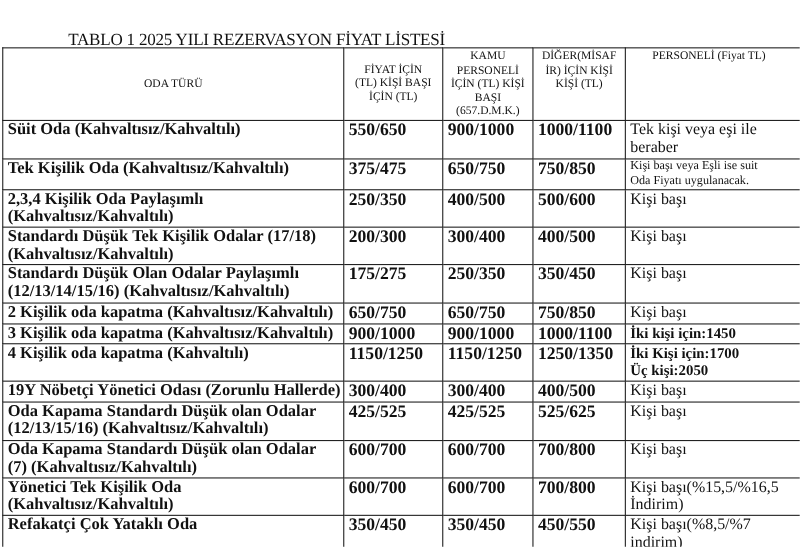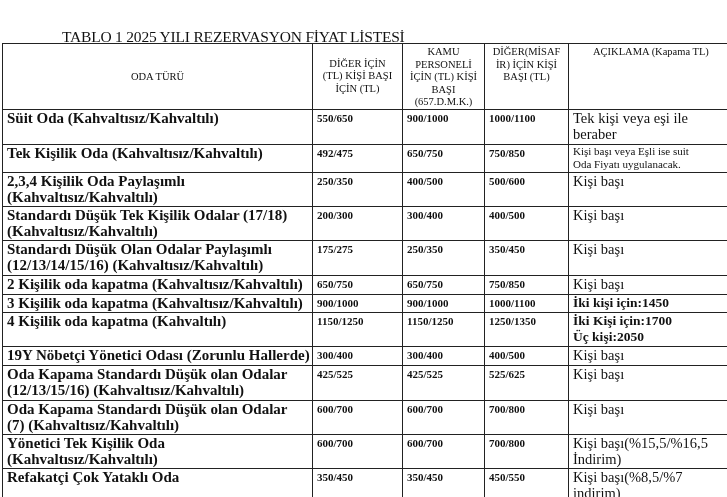--- a/index.html
+++ b/index.html
@@ -57,21 +57,21 @@
     tr.head th.center-v { vertical-align: middle; }
     td.room {
       font-weight: bold;
       font-size: 15px;
       line-height: 16.5px;
       padding-left: 6px;
       padding-top: 1px;
     }
     td.price-cell {
       font-weight: bold;
-      font-size: 11px;
+      font-size: 16px;
       line-height: 17px;
       padding-left: 6px;
       padding-top: 2px;
       white-space: nowrap;
     }
     td.note {
       font-size: 14.5px;
       line-height: 16.5px;
       padding-left: 5px;
       padding-top: 1px;
@@ -98,59 +98,59 @@
       <col class="c2">
       <col class="c3">
       <col class="c4">
   </colgroup>
   <tbody>
       <tr class="head">
     <th class="oda">
       <span>ODA TÜRÜ</span>
     </th>
     <th class="center-v" style="padding-top:0">
-      <span class="line">DİĞER İÇİN</span>
+      <span class="line">FİYAT İÇİN</span>
       <span class="line">(TL) KİŞİ BAŞI</span>
       <span class="line">İÇİN (TL)</span>
     </th>
     <th>
       <span class="line">KAMU</span>
       <span class="line">PERSONELİ</span>
       <span class="line">İÇİN (TL) KİŞİ</span>
       <span class="line">BAŞI</span>
       <span class="line">(657.D.M.K.)</span>
     </th>
     <th>
       <span class="line">DİĞER(MİSAF</span>
       <span class="line">İR) İÇİN KİŞİ</span>
-      <span class="line">BAŞI (TL)</span>
+      <span class="line">KİŞİ (TL)</span>
     </th>
     <th style="text-align:left; padding-left:24px">
-      <span>AÇIKLAMA (Kapama TL)</span>
+      <span>PERSONELİ (Fiyat TL)</span>
     </th>
   </tr>
 
   <tr style="height:35px">
     <td class="room">
           <span class="line">Süit Oda (Kahvaltısız/Kahvaltılı)</span>
         </td>
     <td class="price-cell">550/650</td>
     <td class="price-cell">900/1000</td>
     <td class="price-cell">1000/1100</td>
     <td class="note">
       <span class="line">Tek kişi veya eşi ile</span>
       <span class="line">beraber</span>
     </td>
   </tr>
 
   <tr style="height:28px">
     <td class="room">
           <span class="line">Tek Kişilik Oda (Kahvaltısız/Kahvaltılı)</span>
         </td>
-    <td class="price-cell">492/475</td>
+    <td class="price-cell">375/475</td>
     <td class="price-cell">650/750</td>
     <td class="price-cell">750/850</td>
     <td class="note small" style="line-height:13px">
       <span class="line">Kişi başı veya Eşli ise suit</span>
       <span class="line">Oda Fiyatı uygulanacak.</span>
     </td>
   </tr>
 
   <tr style="height:34px">
     <td class="room">

